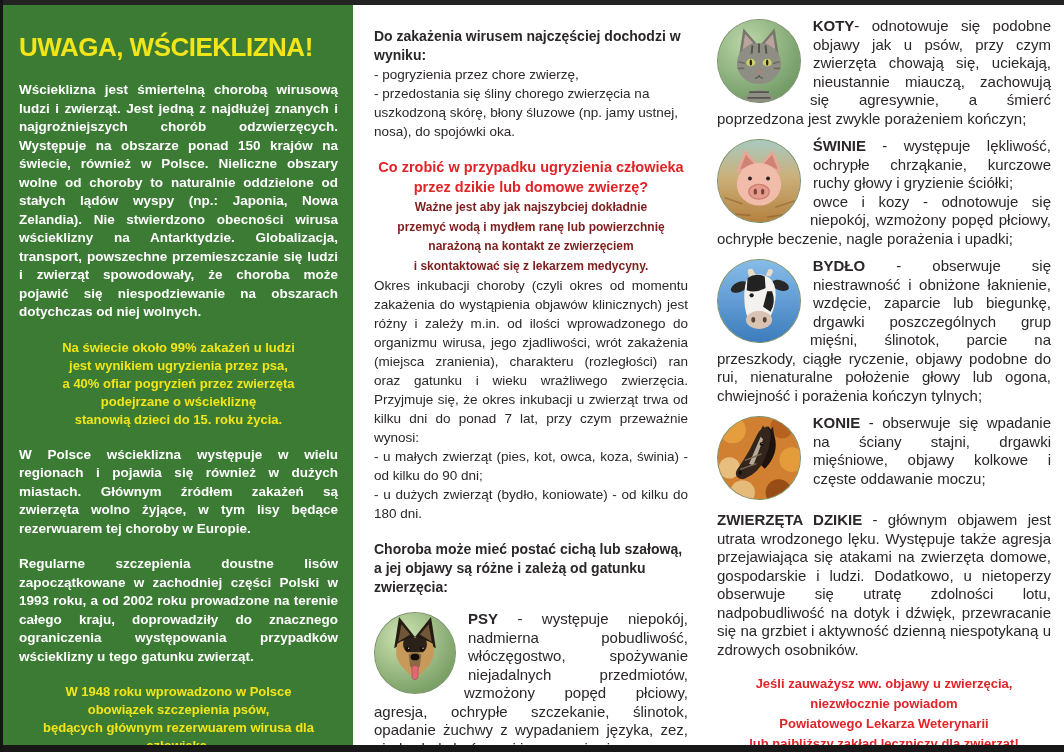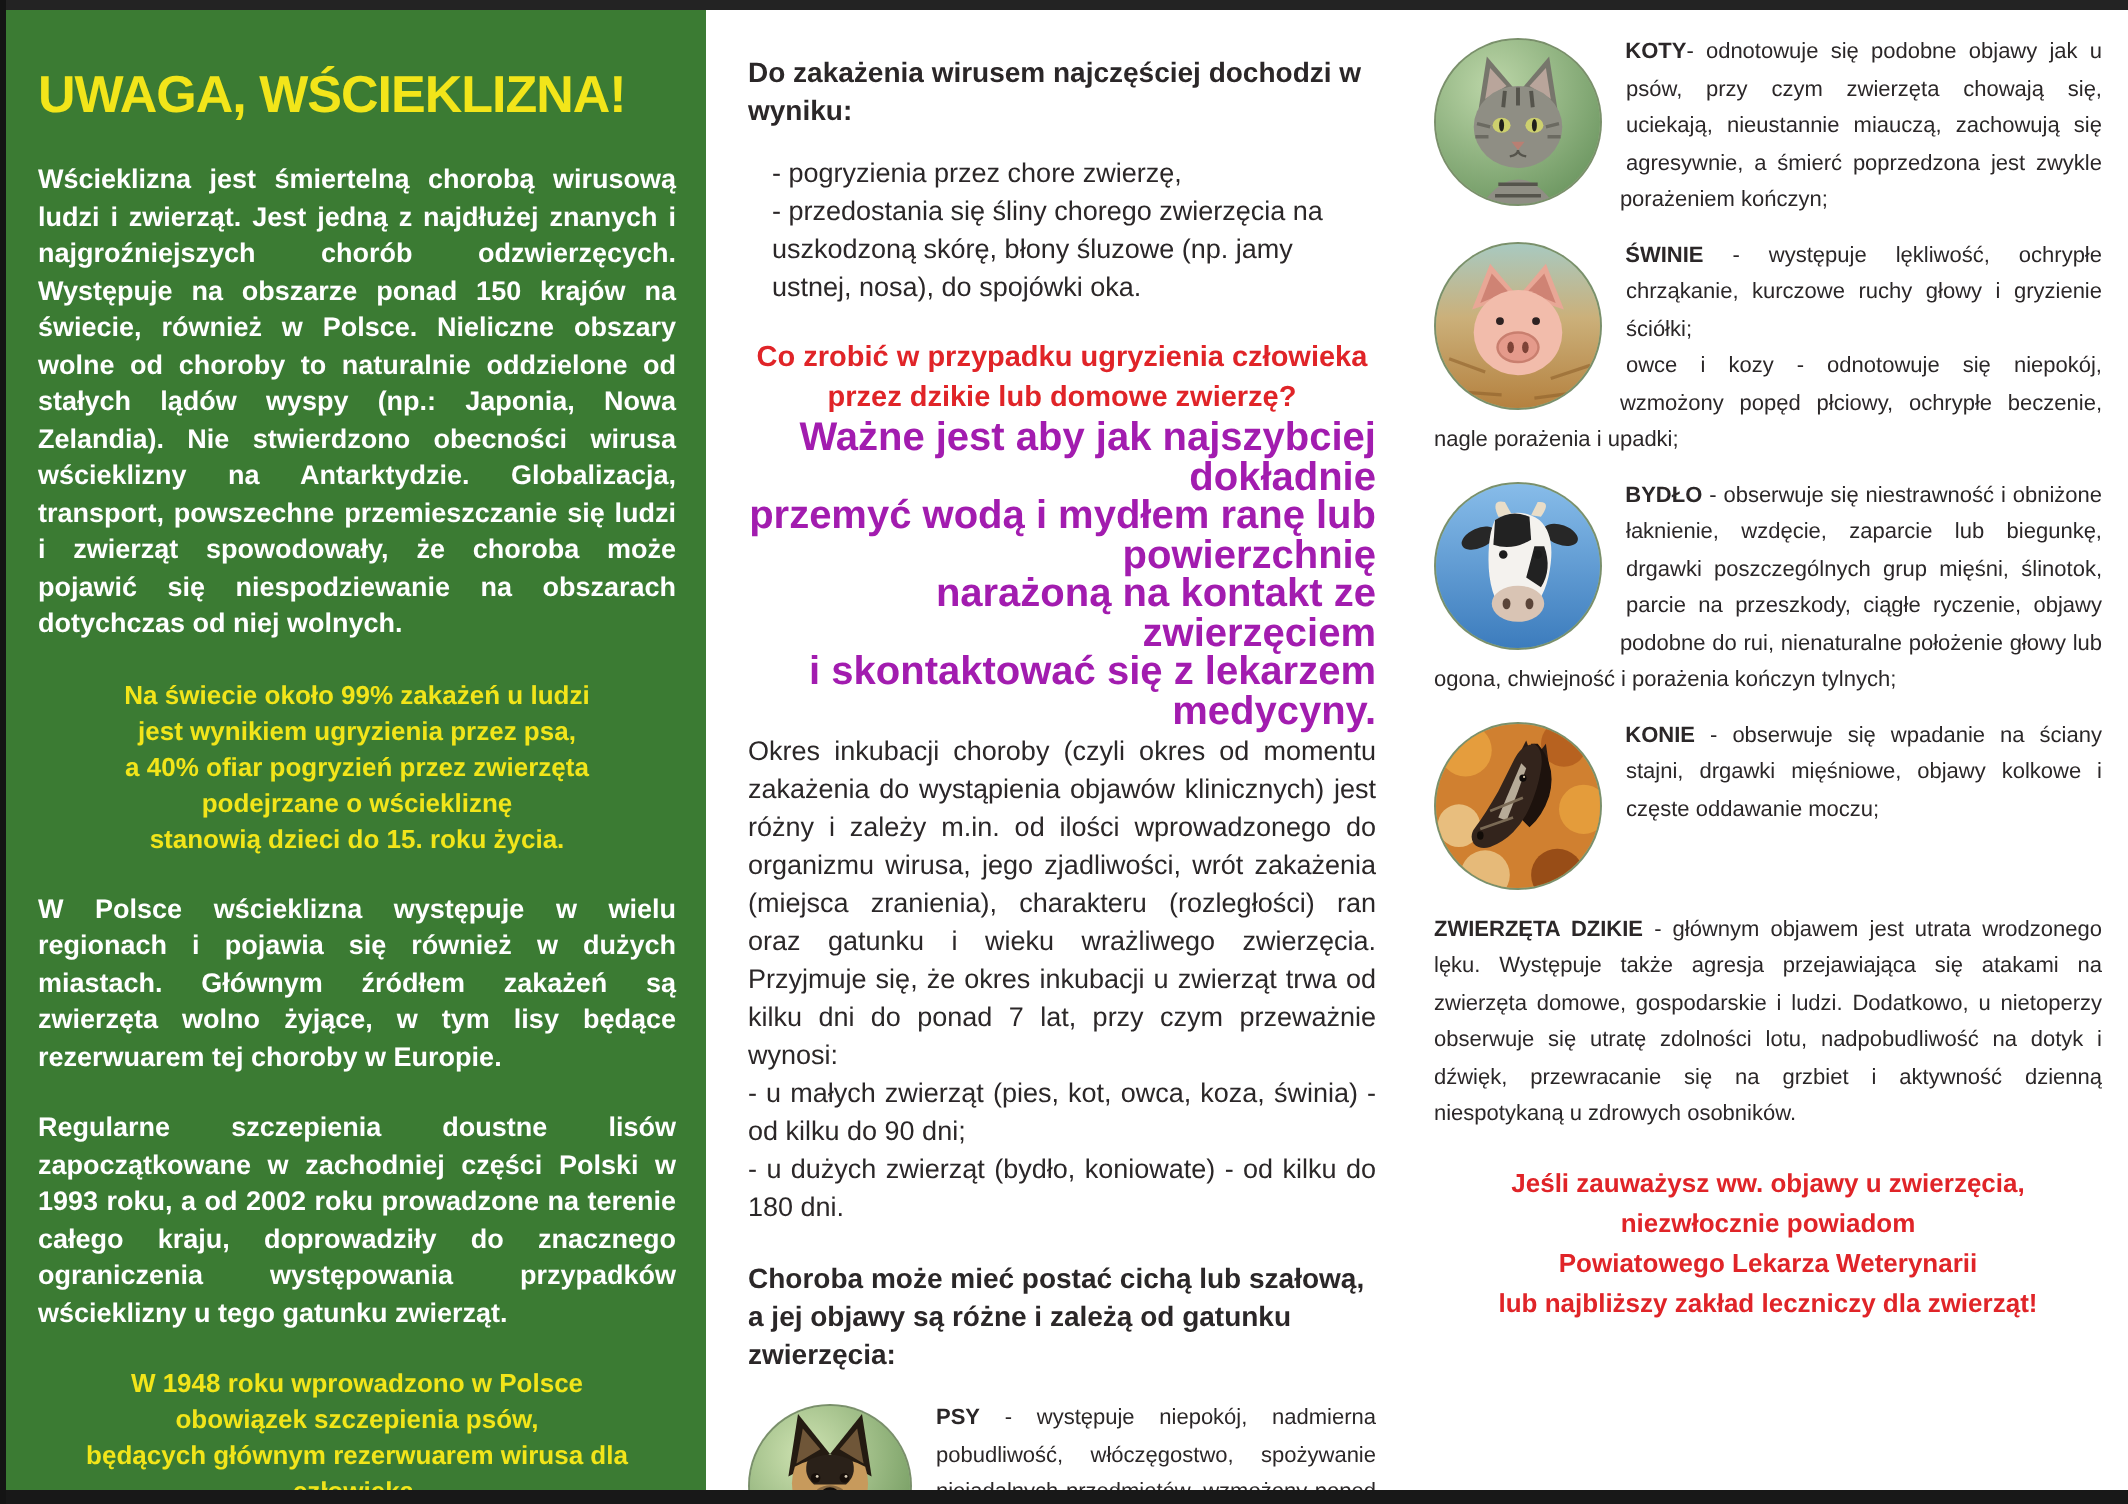--- a/index.html
+++ b/index.html
@@ -14,29 +14,29 @@
 
   
   .left{width:353px;background:#3b7b33;color:#fff;padding:24px 15px 16px 19px;box-sizing:border-box;overflow:hidden;}
   .left h1{color:#f2e51a;font-size:26px;font-weight:bold;letter-spacing:-0.5px;margin:10px 0 20px;line-height:1.05;}
   .white-par{font-size:13.5px;line-height:18.5px;font-weight:bold;text-align:justify;margin:0 0 17px;}
   .yellow-callout{color:#f2e51a;font-weight:bold;font-size:13px;line-height:18px;text-align:center;white-space:pre-line;margin:0 0 17px;}
 
   
   .mid{width:357px;padding:27px 22px 0 21px;box-sizing:border-box;}
   .lead-bold{font-weight:bold;font-size:14px;line-height:19px;margin:0;}
-  .mid-list{font-size:13.5px;line-height:19px;white-space:pre-line;margin:12px;}
+  .mid-list{font-size:13.5px;line-height:19px;white-space:pre-line;margin:0;}
   .red-head{color:#e02428;font-weight:bold;text-align:center;font-size:14.5px;line-height:19.5px;white-space:pre-line;margin:17px 0 1px;}
-  .green-note{color:#a21caf;font-weight:bold;text-align:right;font-size:20px;line-height:19.5px;white-space:pre-line;margin:1px 0 0;}
+  .green-note{color:#7f1d1d;font-weight:bold;text-align:center;font-size:12px;line-height:19.5px;white-space:pre-line;margin:1px 0 0;}
   .section-title{font-weight:bold;font-size:14px;margin:21px 0 1px;}
   .body-just{font-size:13.5px;line-height:19px;text-align:justify;white-space:pre-line;margin:0;}
   .course-head{font-weight:bold;font-size:14px;line-height:19px;margin:17px 0 13px;}
 
   
-  .animal-block{display:flow-root;font-size:11px;line-height:18.5px;text-align:justify;margin:0 0 9px;}
+  .animal-block{display:flow-root;font-size:15px;line-height:18.5px;text-align:justify;margin:0 0 9px;}
   .animal-block .txt{white-space:pre-line;}
   .animal-name{font-weight:bold;}
   .photo{
     float:left;width:84px;height:84px;border-radius:50%;overflow:hidden;
     margin:2px 12px 2px 0;shape-outside:circle(50%);shape-margin:8px;
     border:1px solid rgba(0,0,0,.22);box-sizing:border-box;background:#9db98a;
   }
   .photo svg{width:100%;height:100%;display:block;}
   .photo-dog{width:82px;height:82px;}
 

